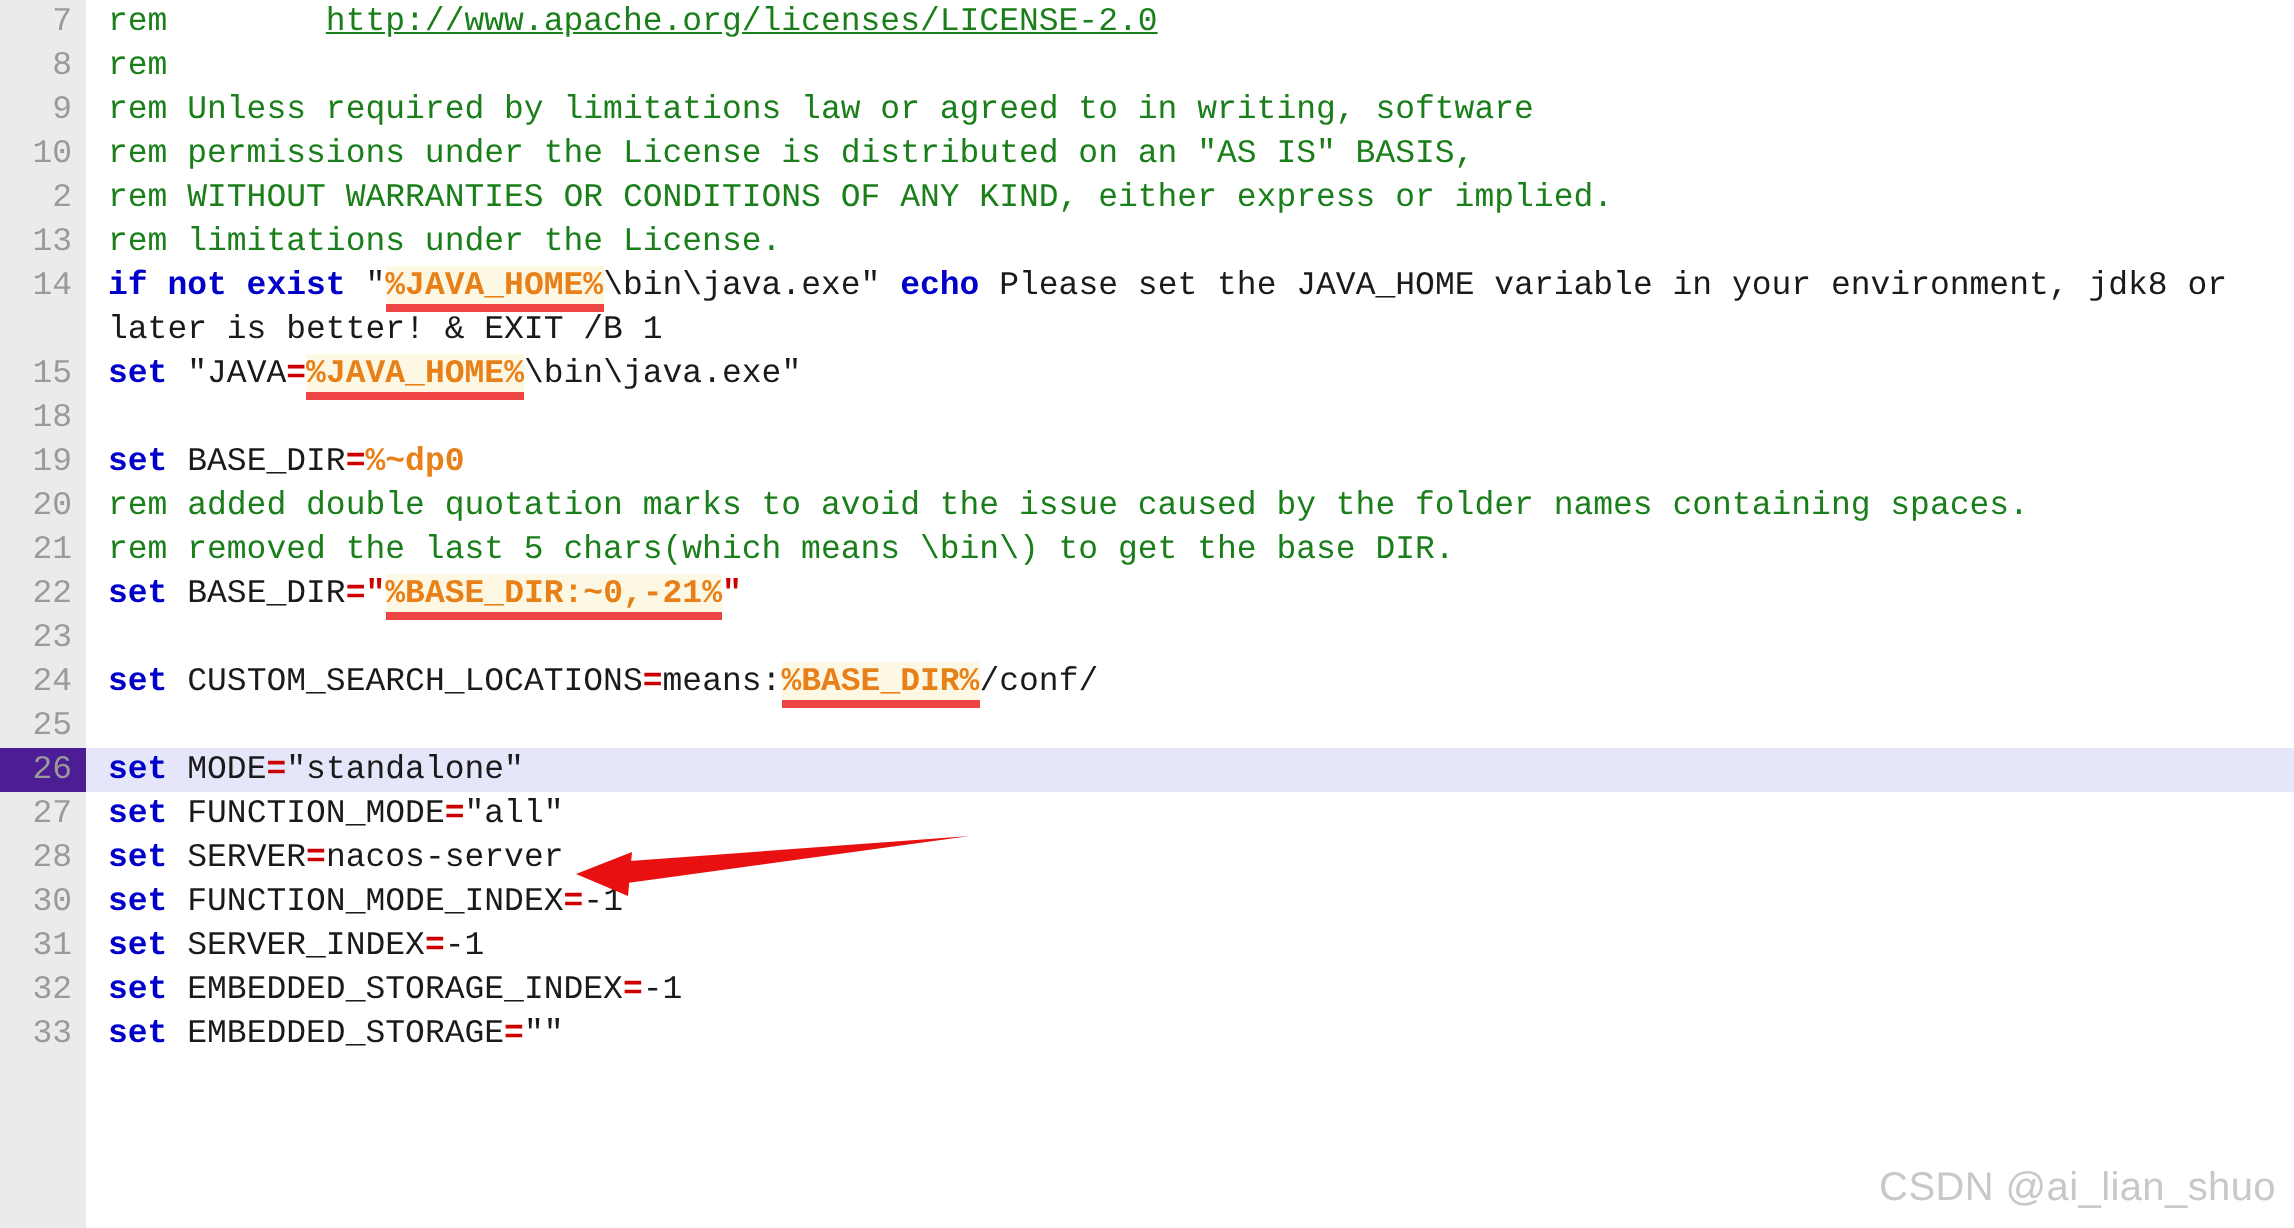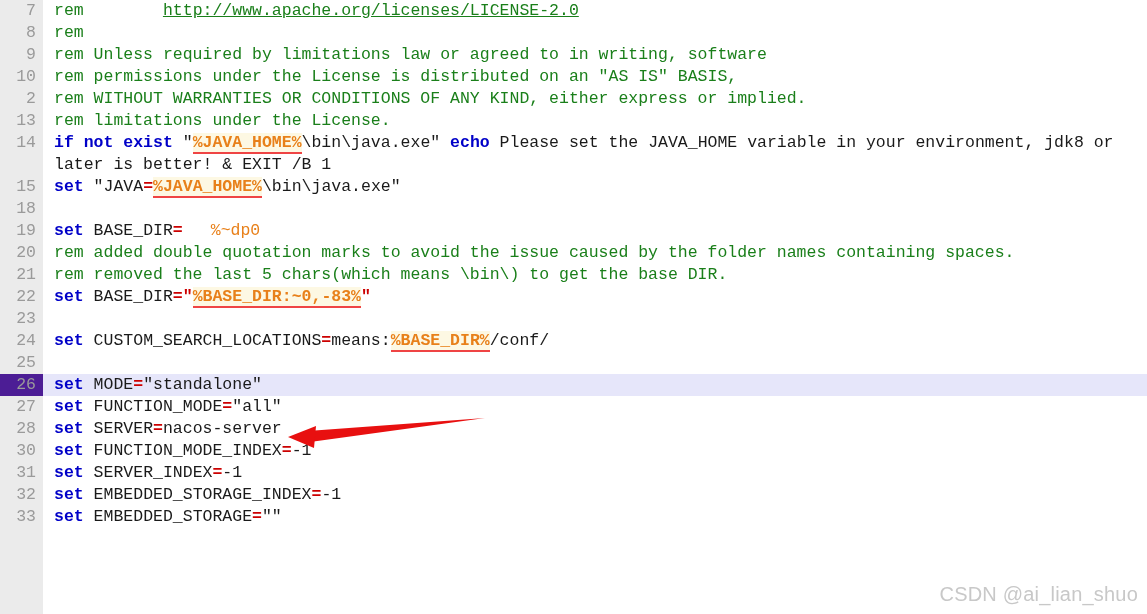--- a/index.html
+++ b/index.html
@@ -89,26 +89,25 @@
     font-weight: bold;
   }
   .tok-op {
     color: #cc0000;
     font-weight: bold;
   }
   .tok-var {
     color: #e8801a;
     font-weight: bold;
     background: #fdf8e3;
-    border-bottom: 2px solid #ef4444;
+    border-bottom: 4px solid #ef4444;
   }
   .tok-var-plain {
     color: #e8801a;
-    font-weight: normal;
-    margin-left: 28px;
+    font-weight: bold;
   }
   .tok-plain { color: #1a1a1a; }
 
   
   #arrow-annotation {
     position: absolute;
     left: 270px;
     top: 418px;
     width: 215px;
     height: 36px;
@@ -143,21 +142,21 @@
       <div class="code-line"><div class="ln">9</div><div class="code"><span class="tok-comment">rem Unless required by limitations law or agreed to in writing, software</span></div></div>
       <div class="code-line"><div class="ln">10</div><div class="code"><span class="tok-comment">rem permissions under the License is distributed on an "AS IS" BASIS,</span></div></div>
       <div class="code-line"><div class="ln">2</div><div class="code"><span class="tok-comment">rem WITHOUT WARRANTIES OR CONDITIONS OF ANY KIND, either express or implied.</span></div></div>
       <div class="code-line"><div class="ln">13</div><div class="code"><span class="tok-comment">rem limitations under the License.</span></div></div>
       <div class="code-line"><div class="ln">14</div><div class="code"><span class="tok-kw">if not exist</span><span class="tok-plain"> "</span><span class="tok-var">%JAVA_HOME%</span><span class="tok-plain">\bin\java.exe" </span><span class="tok-kw">echo</span><span class="tok-plain"> Please set the JAVA_HOME variable in your environment, jdk8 or later is better! &amp; EXIT /B 1</span></div></div>
       <div class="code-line"><div class="ln">15</div><div class="code"><span class="tok-kw">set</span><span class="tok-plain"> "JAVA</span><span class="tok-op">=</span><span class="tok-var">%JAVA_HOME%</span><span class="tok-plain">\bin\java.exe"</span></div></div>
       <div class="code-line"><div class="ln">18</div><div class="code">&nbsp;</div></div>
       <div class="code-line"><div class="ln">19</div><div class="code"><span class="tok-kw">set</span><span class="tok-plain"> BASE_DIR</span><span class="tok-op">=</span><span class="tok-var-plain">%~dp0</span></div></div>
       <div class="code-line"><div class="ln">20</div><div class="code"><span class="tok-comment">rem added double quotation marks to avoid the issue caused by the folder names containing spaces.</span></div></div>
       <div class="code-line"><div class="ln">21</div><div class="code"><span class="tok-comment">rem removed the last 5 chars(which means \bin\) to get the base DIR.</span></div></div>
-      <div class="code-line"><div class="ln">22</div><div class="code"><span class="tok-kw">set</span><span class="tok-plain"> BASE_DIR</span><span class="tok-op">="</span><span class="tok-var">%BASE_DIR:~0,-83%</span><span class="tok-op">"</span></div></div>
+      <div class="code-line"><div class="ln">22</div><div class="code"><span class="tok-kw">set</span><span class="tok-plain"> BASE_DIR</span><span class="tok-op">="</span><span class="tok-var">%BASE_DIR:~0,-21%</span><span class="tok-op">"</span></div></div>
       <div class="code-line"><div class="ln">23</div><div class="code">&nbsp;</div></div>
       <div class="code-line"><div class="ln">24</div><div class="code"><span class="tok-kw">set</span><span class="tok-plain"> CUSTOM_SEARCH_LOCATIONS</span><span class="tok-op">=</span><span class="tok-plain">means:</span><span class="tok-var">%BASE_DIR%</span><span class="tok-plain">/conf/</span></div></div>
       <div class="code-line"><div class="ln">25</div><div class="code">&nbsp;</div></div>
       <div class="code-line current"><div class="ln">26</div><div class="code"><span class="tok-kw">set</span><span class="tok-plain"> MODE</span><span class="tok-op">=</span><span class="tok-plain">"standalone"</span></div></div>
       <div class="code-line"><div class="ln">27</div><div class="code"><span class="tok-kw">set</span><span class="tok-plain"> FUNCTION_MODE</span><span class="tok-op">=</span><span class="tok-plain">"all"</span></div></div>
       <div class="code-line"><div class="ln">28</div><div class="code"><span class="tok-kw">set</span><span class="tok-plain"> SERVER</span><span class="tok-op">=</span><span class="tok-plain">nacos-server</span></div></div>
       <div class="code-line"><div class="ln">30</div><div class="code"><span class="tok-kw">set</span><span class="tok-plain"> FUNCTION_MODE_INDEX</span><span class="tok-op">=</span><span class="tok-plain">-1</span></div></div>
       <div class="code-line"><div class="ln">31</div><div class="code"><span class="tok-kw">set</span><span class="tok-plain"> SERVER_INDEX</span><span class="tok-op">=</span><span class="tok-plain">-1</span></div></div>
       <div class="code-line"><div class="ln">32</div><div class="code"><span class="tok-kw">set</span><span class="tok-plain"> EMBEDDED_STORAGE_INDEX</span><span class="tok-op">=</span><span class="tok-plain">-1</span></div></div>
       <div class="code-line"><div class="ln">33</div><div class="code"><span class="tok-kw">set</span><span class="tok-plain"> EMBEDDED_STORAGE</span><span class="tok-op">=</span><span class="tok-plain">""</span></div></div>

